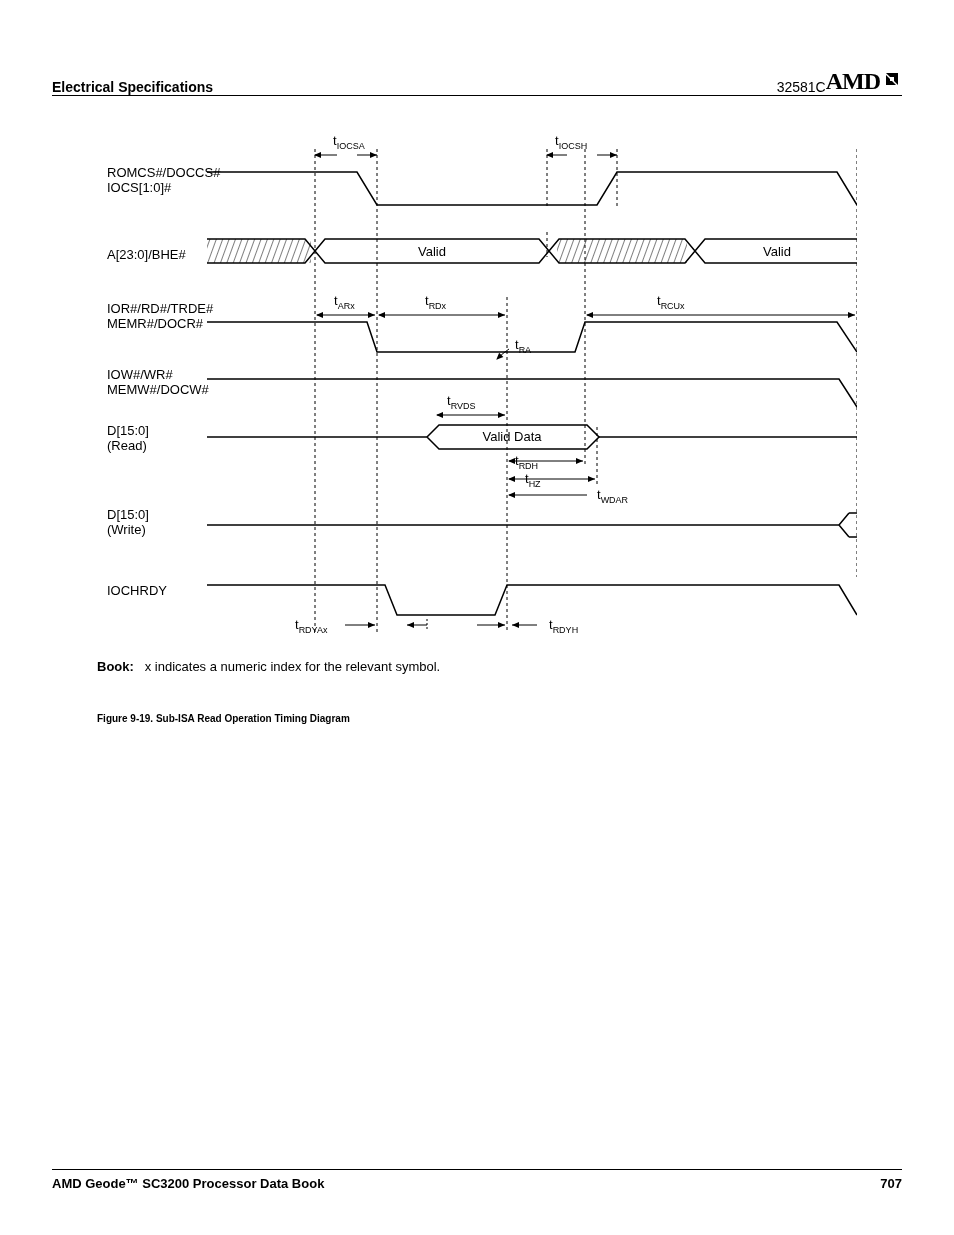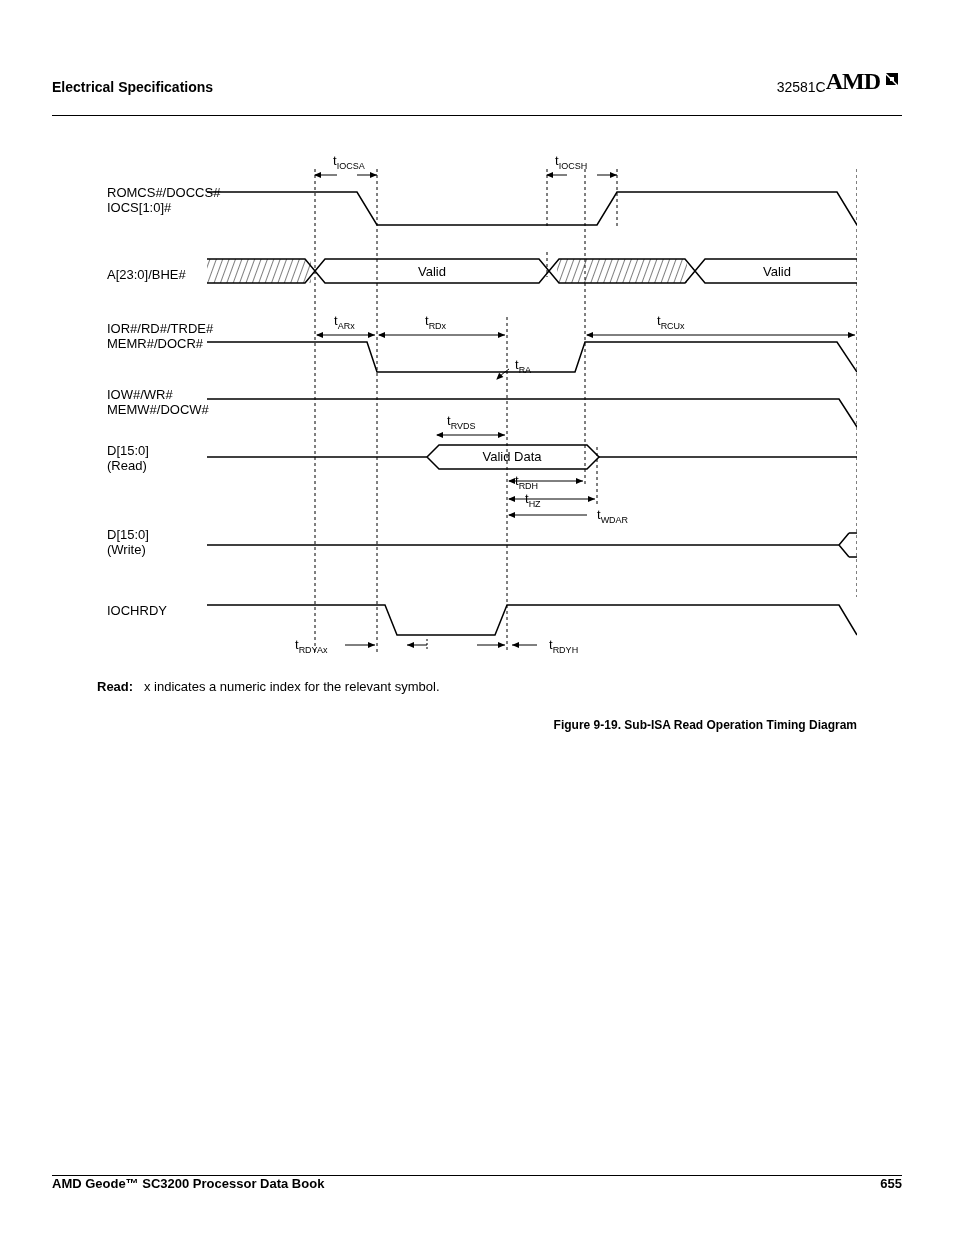--- a/index.html
+++ b/index.html
@@ -16,21 +16,21 @@
     padding: 68px 52px 40px 52px;
     box-sizing: border-box;
     height: 100%;
     position: relative;
   }
   .header-row {
     display: flex;
     justify-content: space-between;
     align-items: flex-end;
     border-bottom: 1.5px solid #000;
-    padding-bottom: 20px;
+    padding-bottom: 0;
     margin-bottom: 31px;
   }
   .header-left {
     font-size: 14px;
     font-weight: bold;
   }
   .header-right {
     display: flex;
     align-items: flex-end;
   }
@@ -58,31 +58,32 @@
     font-family: Arial, Helvetica, sans-serif;
   }
   .note-row {
     font-size: 13px;
     margin-top: 8px;
   }
   .note-row .nlabel {
     font-weight: bold;
   }
   .fig-caption {
-    text-align: right;
-    font-size: 12px;
-    font-weight: bold;
-    margin-top: 24px;
+    text-align: left;
+    font-size: 10px;
+    font-weight: bold;
+    margin-top: 39px;
   }
   .footer-row {
     position: absolute;
     bottom: 44px;
     left: 52px;
     right: 52px;
     border-top: 1.5px solid #000;
+    padding-top: 6px;
     display: flex;
     justify-content: space-between;
     font-size: 13px;
     font-weight: bold;
   }
   .sub { font-size: 9px; }
 </style>
 </head>
 <body>
 
@@ -204,24 +205,24 @@
 
       <line x1="330" y1="498" x2="310" y2="498" stroke="#000" marker-end="url(#arrR)"></line>
       <line x1="380" y1="498" x2="408" y2="498" stroke="#000" marker-end="url(#arrR)"></line>
       <line x1="330" y1="492" x2="330" y2="504" stroke="#000" stroke-dasharray="2,2"></line>
 
       <line x1="440" y1="498" x2="415" y2="498" stroke="#000" marker-end="url(#arrR)"></line>
       <text x="452" y="502" font-size="13"><tspan>t</tspan><tspan dy="4" class="sub">RDYH</tspan></text>
     </svg>
 
     <div class="note-row">
-      <span class="nlabel">Read:</span>&nbsp;&nbsp;
+      <span class="nlabel">Book:</span>&nbsp;&nbsp;
       <span>x indicates a numeric index for the relevant symbol.</span>
     </div>
 
     <div class="fig-caption">Figure 9-19.  Sub-ISA Read Operation Timing Diagram</div>
   </div>
 
   <div class="footer-row">
     <div>AMD Geode™ SC3200 Processor Data Book</div>
-    <div>655</div>
+    <div>707</div>
   </div>
 </div>
 
 </body></html>

